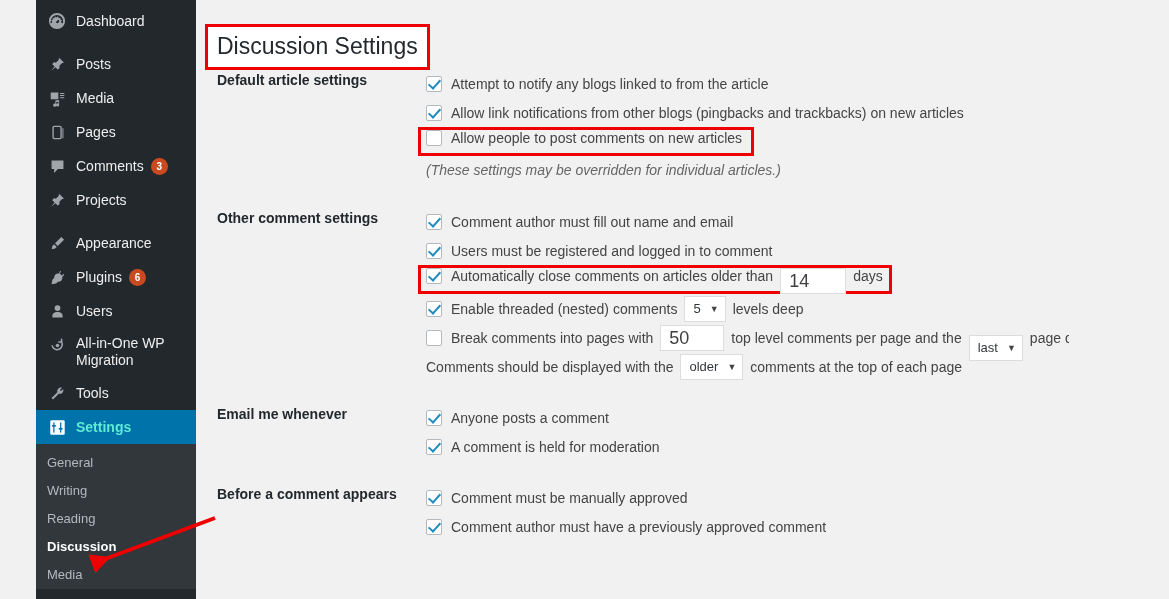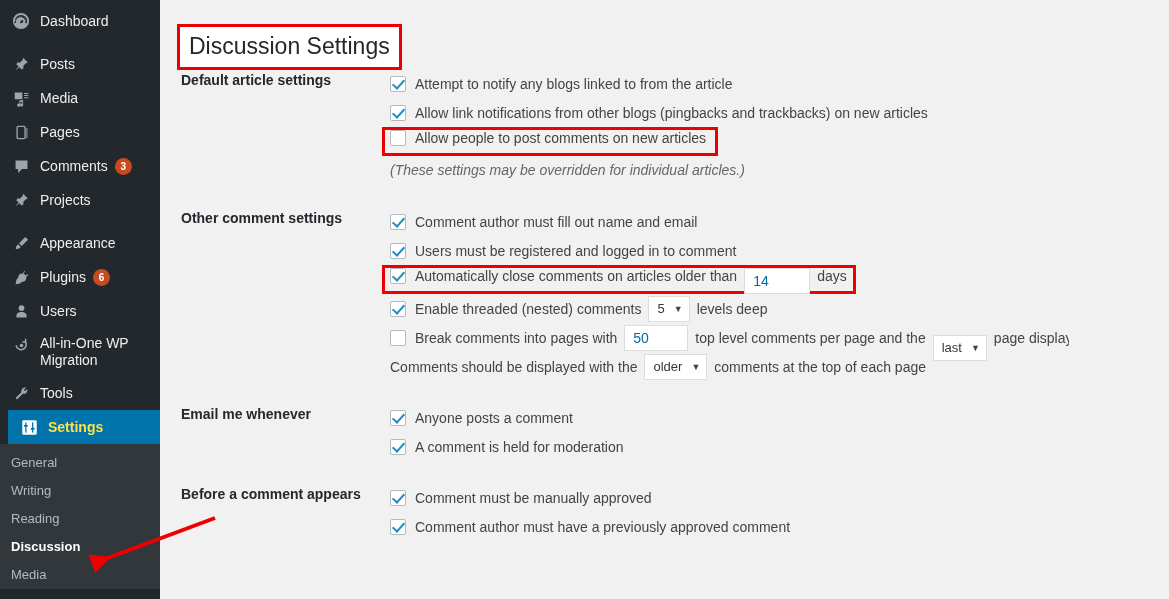--- a/index.html
+++ b/index.html
@@ -3,21 +3,21 @@
 <meta charset="utf-8">
 <style>
   * { box-sizing: border-box; }
   html, body {
     margin: 0; padding: 0;
     width: 1169px; height: 599px;
     overflow: hidden;
     font-family: "Liberation Sans", sans-serif;
     background: #f1f1f1;
   }
-  #app { position: relative; width: 1069px; height: 599px; display: flex; }
+  #app { position: relative; width: 1069px; height: 599px; display: flex; padding-left: 36px; }
 
   
   .sidebar {
     width: 160px; min-width: 160px; height: 599px;
     background: #23282d;
     position: relative;
     padding-top: 4px;
   }
   .menu-item {
     position: relative;
@@ -33,23 +33,22 @@
     width: 20px; min-width: 20px; height: 20px;
     margin-right: 9px;
     display: inline-flex; align-items: center; justify-content: center;
     color: #a0a5aa;
   }
   .menu-item .mi-icon svg { display: block; }
   .menu-item .mi-label { line-height: 17px; }
   .menu-item.two-line .mi-label { white-space: normal; width: 95px; }
   .menu-item.current {
     background: #0073aa;
-    color: #fde047;
+    color: #5eead4;
     font-weight: bold;
-    margin-left: 8px;
   }
   .menu-item.current .mi-icon { color: #fff; }
   .menu-item.current:after {
     content: "";
     position: absolute; right: -8px; top: 50%;
     margin-top: -8px;
     border-style: solid;
     border-width: 8px 0 8px 8px;
     border-color: transparent transparent transparent #0073aa;
   }
@@ -78,21 +77,21 @@
 
   
   .main {
     flex: 1; height: 599px;
     background: #f1f1f1;
     position: relative;
     padding: 0 0 0 10px;
     overflow: hidden;
   }
   .page-title-wrap {
-    position: absolute; left: 17px; top: 9px;
+    position: absolute; left: 9px; top: 9px;
   }
   .page-title {
     font-size: 23px; font-weight: 400; color: #23282d;
     line-height: 29px;
     padding: 5px 9px 6px 9px;
     background: #ffffff;
     border: 3px solid #ee0000;
     display: inline-block;
   }
 
@@ -141,22 +140,22 @@
     border: solid #1e8cbe;
     border-width: 0 2px 2px 0;
     transform: rotate(42deg);
   }
   .lbl { color: #444; }
 
   .txtbox {
     display: inline-block;
     border: 1px solid #ddd;
     background: #fff;
-    color: #0369a1;
-    font-size: 14px;
+    color: #404040;
+    font-size: 18px;
     line-height: 22px;
     height: 26px;
     padding: 1px 8px;
     margin: 0 7px;
     font-family: "Liberation Sans", sans-serif;
   }
   .txtbox.w-days { width: 66px; }
   .txtbox.w-pages { width: 64px; }
 
   .sel {

